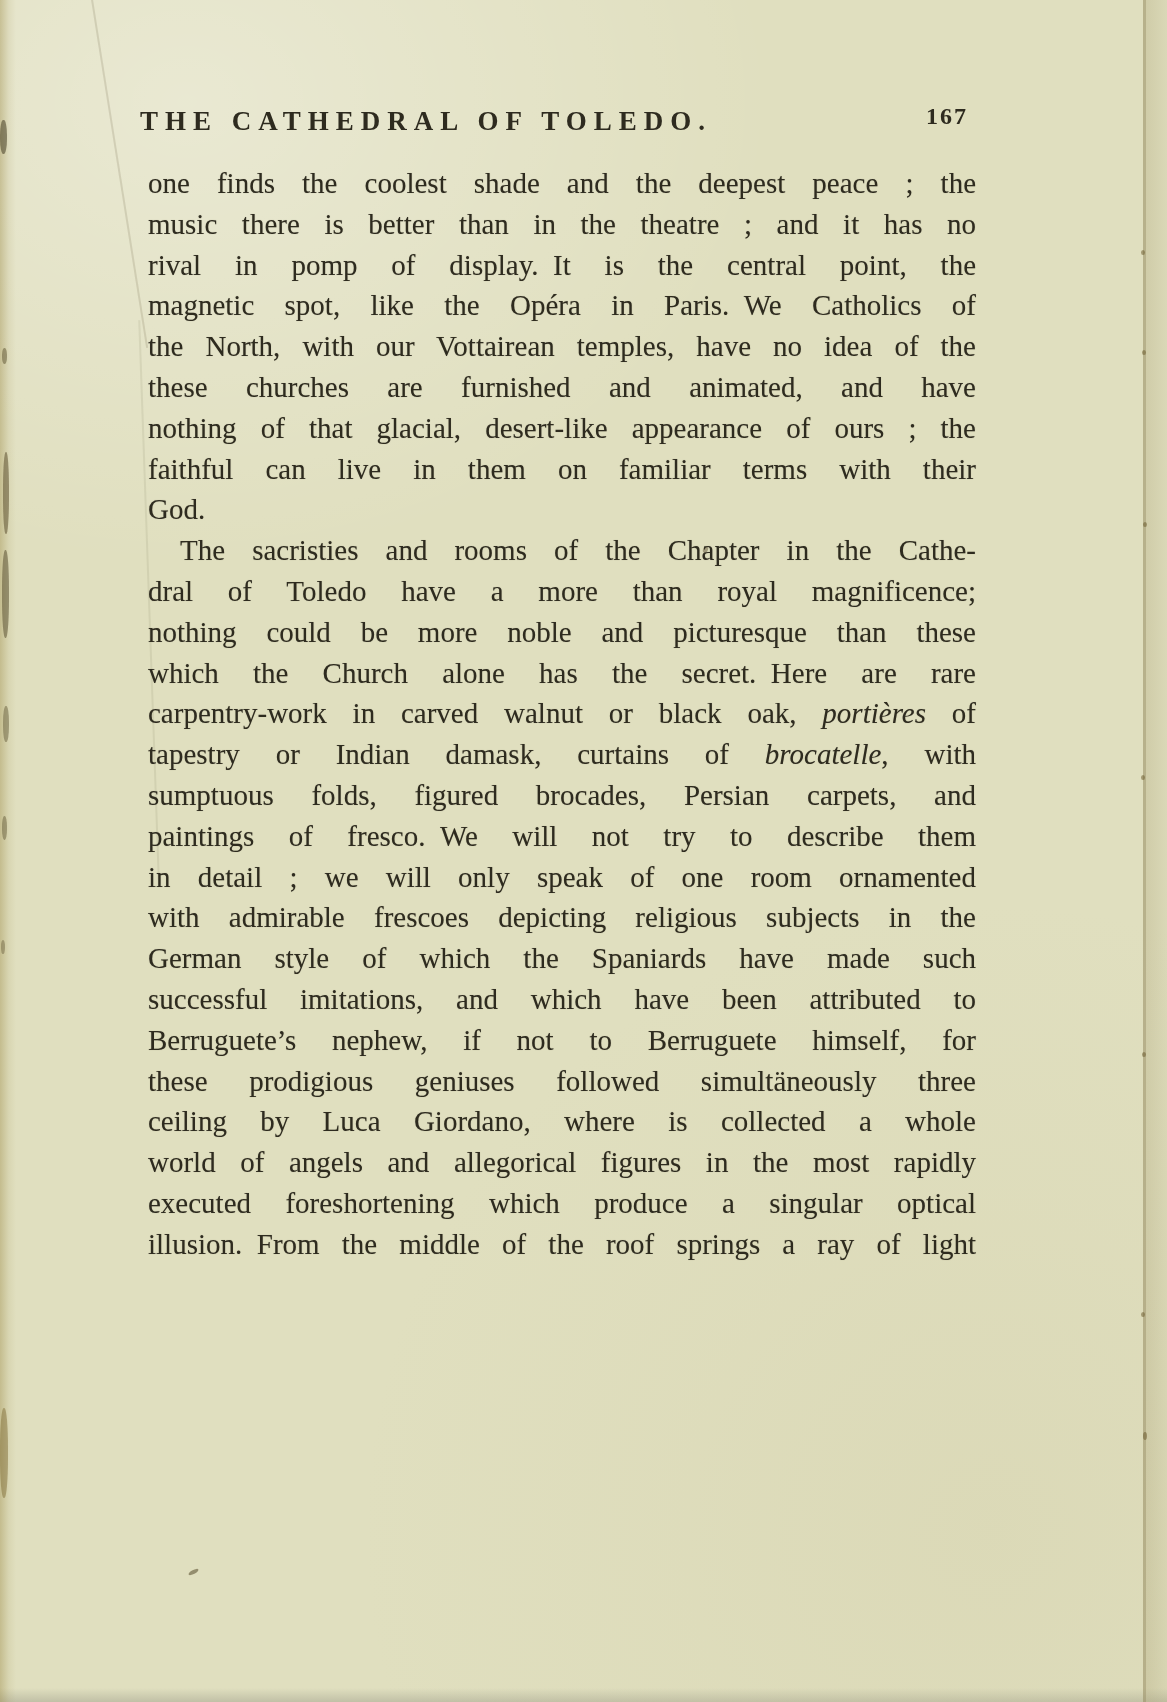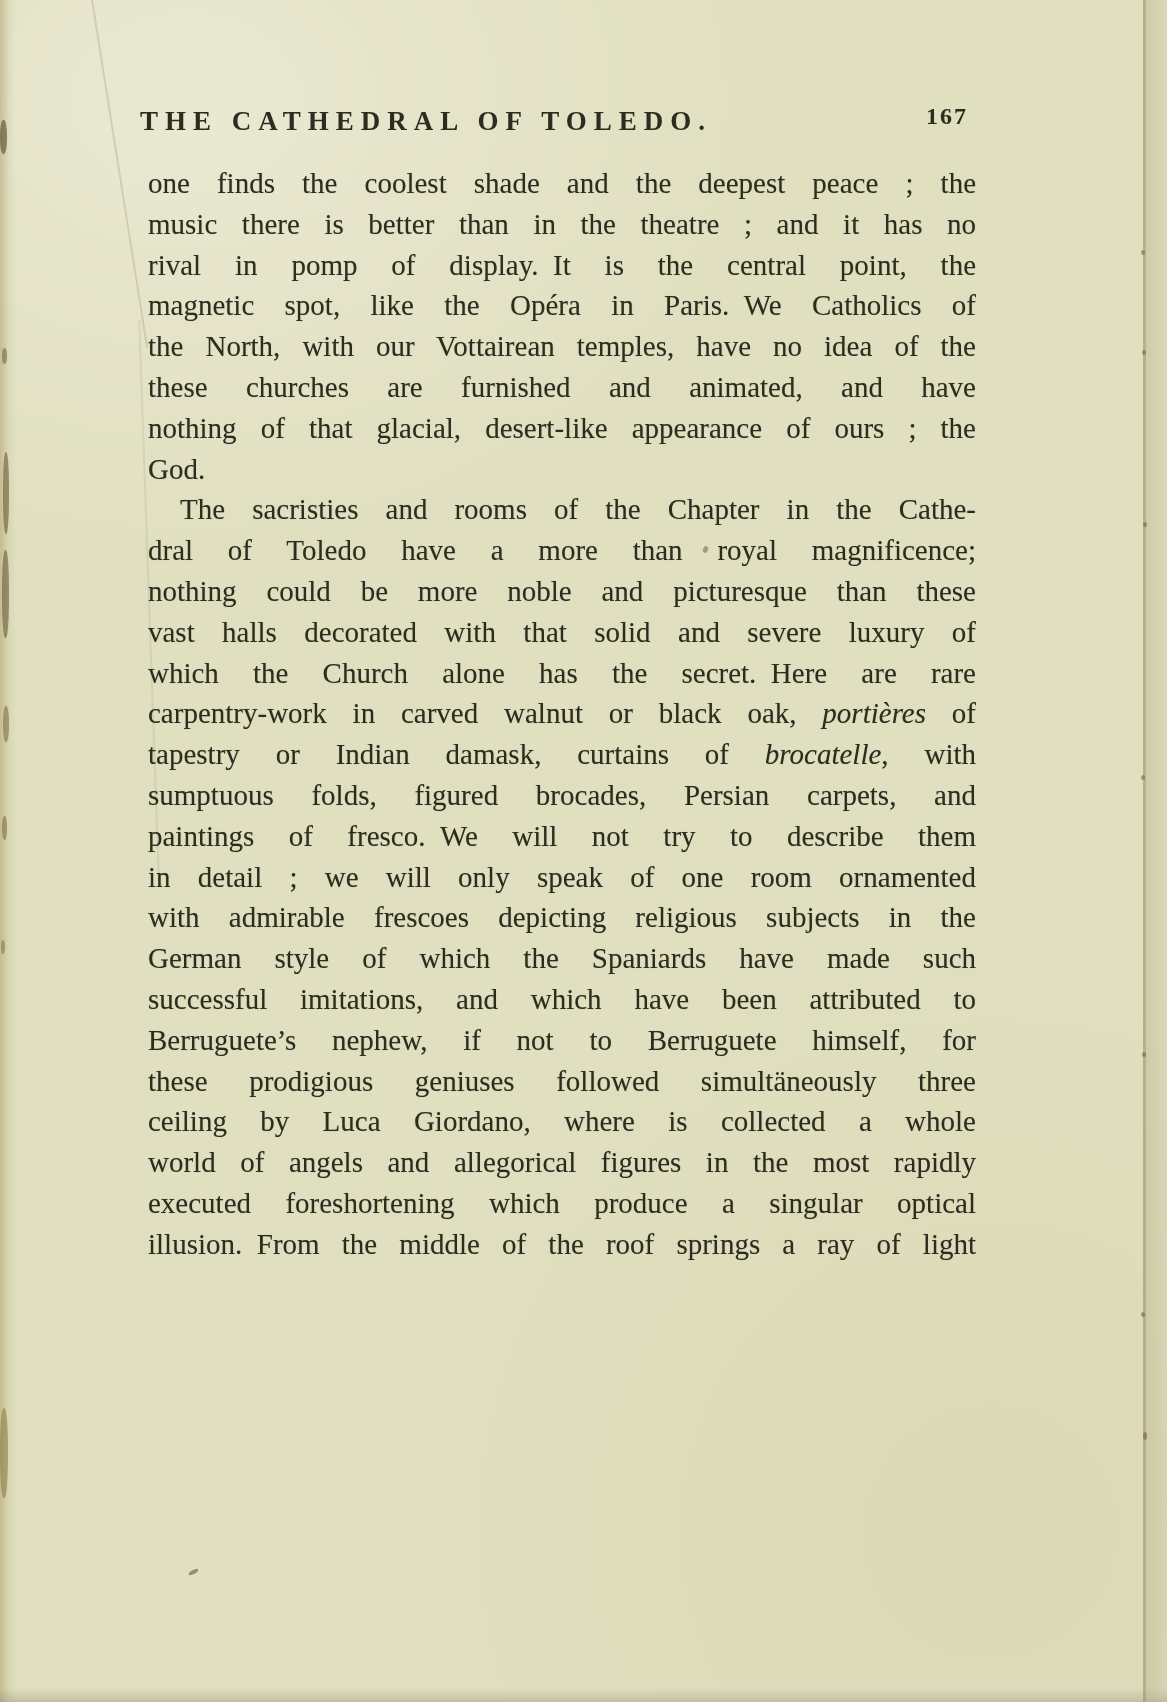--- a/index.html
+++ b/index.html
@@ -128,25 +128,25 @@
   </div>
 
   <div class="textblock" id="textblock">
       <div class="line"><span class="">one finds the coolest shade and the deepest peace ; the</span></div>
       <div class="line"><span class="">music there is better than in the theatre ; and it has no</span></div>
       <div class="line"><span class="">rival in pomp of display. It is the central point, the</span></div>
       <div class="line"><span class="">magnetic spot, like the Opéra in Paris. We Catholics of</span></div>
       <div class="line"><span class="">the North, with our Vottairean temples, have no idea of the</span></div>
       <div class="line"><span class="">these churches are furnished and animated, and have</span></div>
       <div class="line"><span class="">nothing of that glacial, desert-like appearance of ours ; the</span></div>
+      <div class="line"><span class="">faithful can live in them on familiar terms with their</span></div>
       <div class="line no-just"><span class="">God.</span></div>
       <div class="line indent"><span class="">The sacristies and rooms of the Chapter in the Cathe-</span></div>
       <div class="line"><span class="">dral of Toledo have a more than royal magnificence;</span></div>
       <div class="line"><span class="">nothing could be more noble and picturesque than these</span></div>
-      <div class="line"><span class="">vast halls decorated with that solid and severe luxury of</span></div>
       <div class="line"><span class="">which the Church alone has the secret. Here are rare</span></div>
       <div class="line"><span class="">carpentry-work in carved walnut or black oak, </span><span class="it">portières</span><span class=""> of</span></div>
       <div class="line"><span class="">tapestry or Indian damask, curtains of </span><span class="it">brocatelle</span><span class="">, with</span></div>
       <div class="line"><span class="">sumptuous folds, figured brocades, Persian carpets, and</span></div>
       <div class="line"><span class="">paintings of fresco. We will not try to describe them</span></div>
       <div class="line"><span class="">in detail ; we will only speak of one room ornamented</span></div>
       <div class="line"><span class="">with admirable frescoes depicting religious subjects in the</span></div>
       <div class="line"><span class="">German style of which the Spaniards have made such</span></div>
       <div class="line"><span class="">successful imitations, and which have been attributed to</span></div>
       <div class="line"><span class="">Berruguete’s nephew, if not to Berruguete himself, for</span></div>

